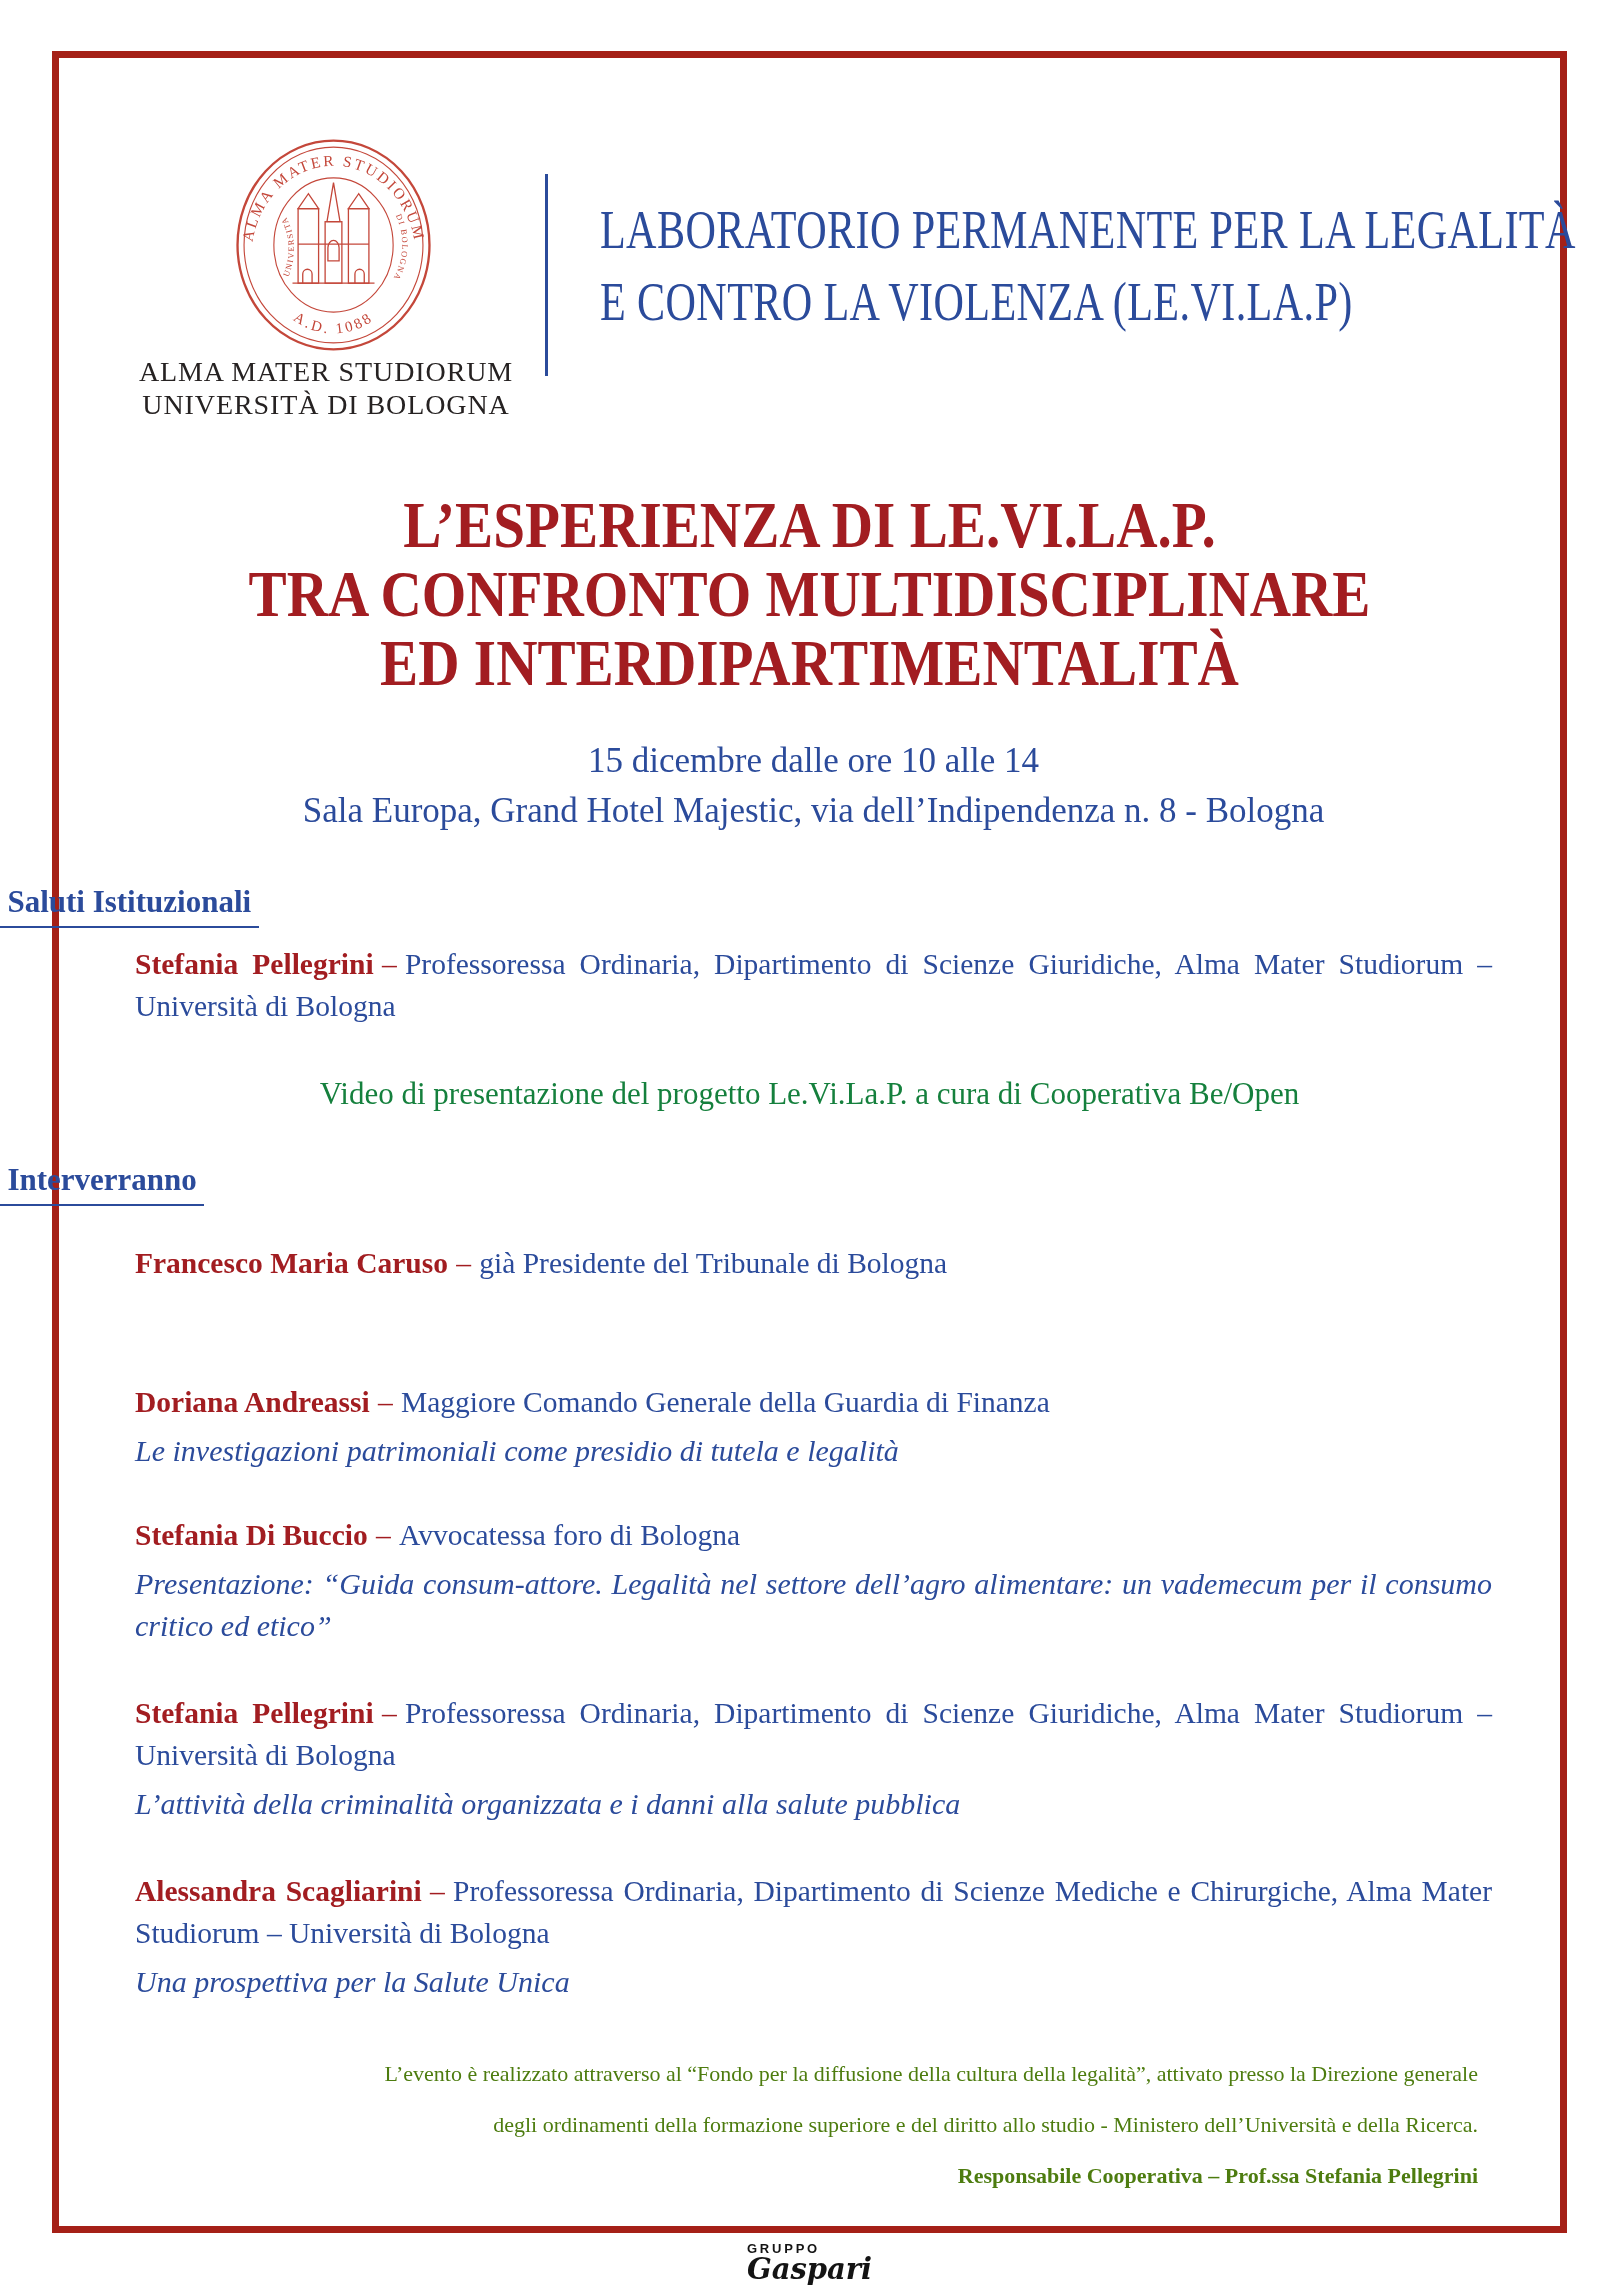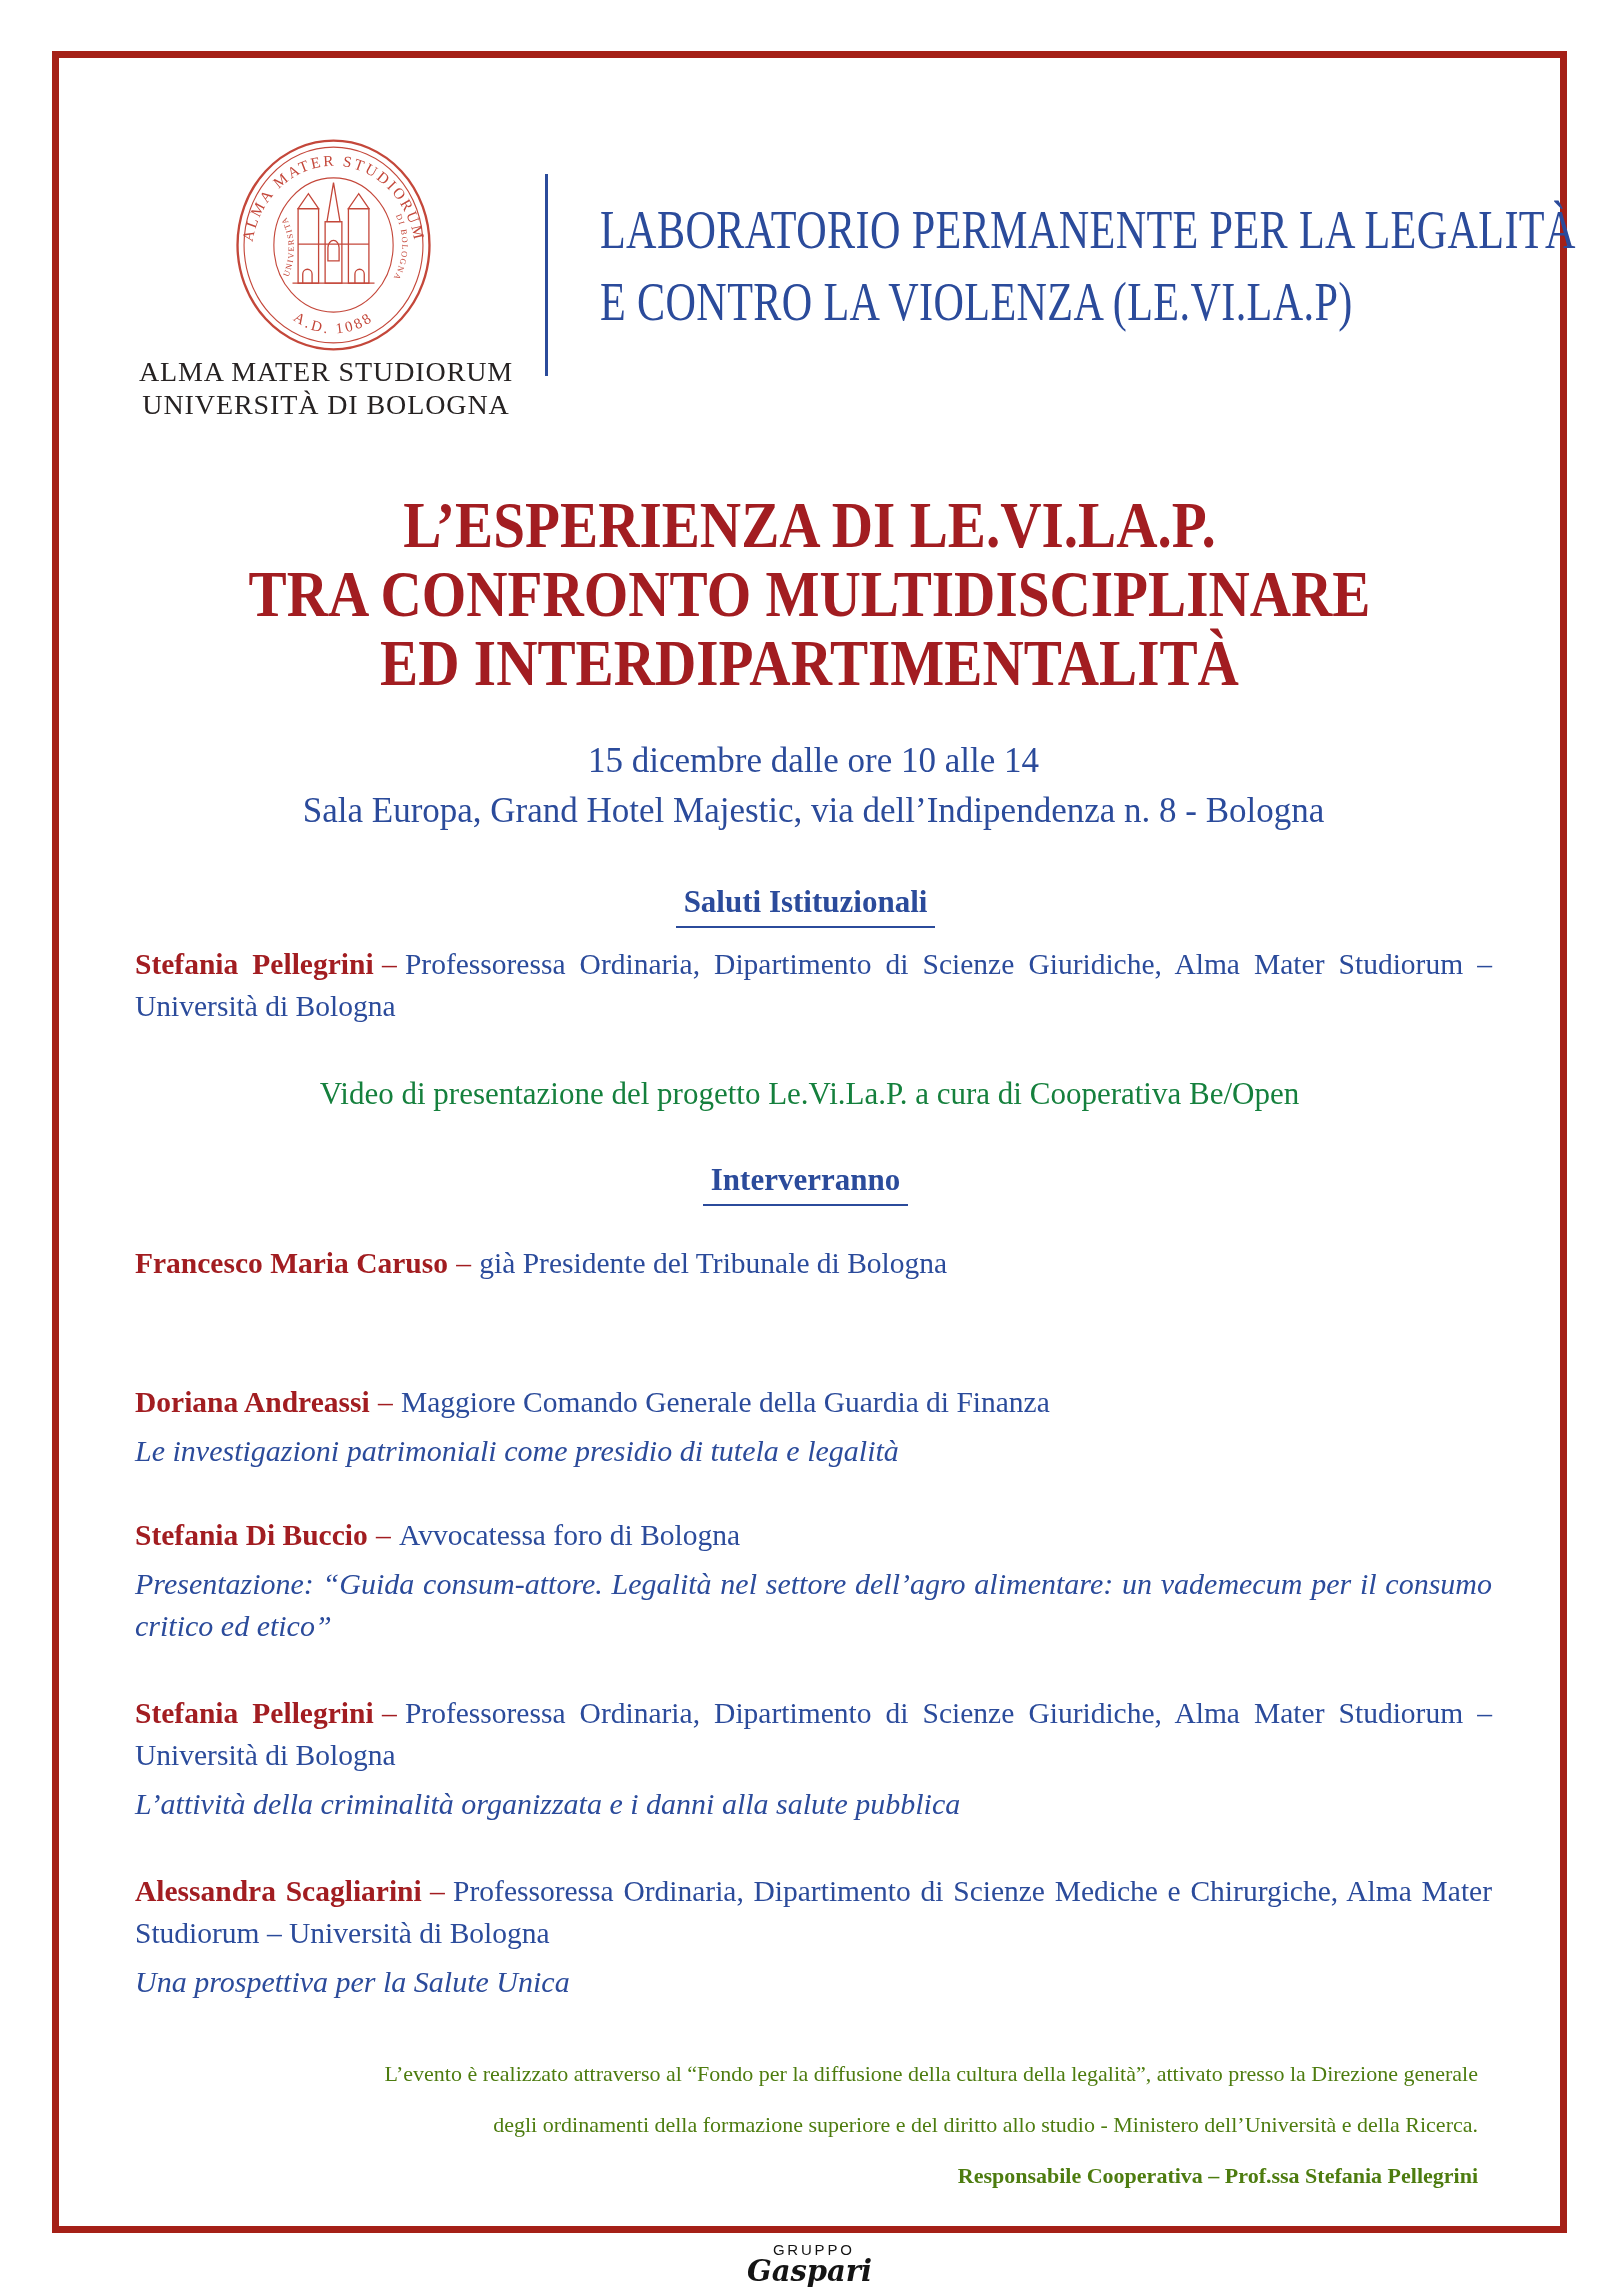--- a/index.html
+++ b/index.html
@@ -35,21 +35,21 @@
   .main-title {
     position: absolute; left: 0; top: 491px; width: 1619px;
     text-align: center; font-weight: bold; color: #a21d21;
     font-size: 65px; line-height: 69px;
     transform: scaleX(0.88); transform-origin: center top;
   }
   .event-block {
     position: absolute; left: 4px; top: 736px; width: 1619px;
     text-align: center; font-size: 35px; line-height: 50px; color: #2b4b9b;
   }
-  .section-heading { position: absolute; left: 0; width: 1611px; text-align: center; }
+  .section-heading { position: absolute; left: 0; width: 1611px; }
   .section-heading .hd {
     display: inline-block; font-size: 31px; font-weight: bold; color: #2b4b9b;
     border-bottom: 2.8px solid #2b4b9b; padding: 0 7.4px 5.5px 7.4px; line-height: 37px;
   }
   .saluti { top: 883px; }
   .interverranno { top: 1161px; }
   .para {
     position: absolute; left: 135px; width: 1357px;
     font-size: 29.5px; line-height: 42px; text-align: justify; color: #2b4b9b;
   }
@@ -71,22 +71,22 @@
   .footer {
     position: absolute; left: 140px; top: 2048px; width: 1338px;
     text-align: right; font-size: 22px; line-height: 51px; color: #4d7c0f;
   }
   .footer .bold { font-weight: bold; }
   .gaspari {
     position: absolute; left: 0; top: 2241px; width: 1619px; text-align: center;
   }
   .gaspari .inner { display: inline-block; text-align: left; color: #141414; }
   .gaspari .gruppo {
-    display: block; font-size: 15px; letter-spacing: 2.8px;
-    margin-left: 26px; font-family: "Liberation Sans", sans-serif; color: #141414;
+    display: block; font-size: 13px; letter-spacing: 2.8px;
+    font-family: "Liberation Sans", sans-serif; color: #141414; font-weight: bold;
   }
   .gaspari .script {
     display: block; font-size: 29px; font-style: italic; font-weight: bold;
     margin-top: -3.7px; font-family: "DejaVu Serif", serif; color: #141414;
   }
 </style>
 </head>
 <body>
 
 <div class="page">

